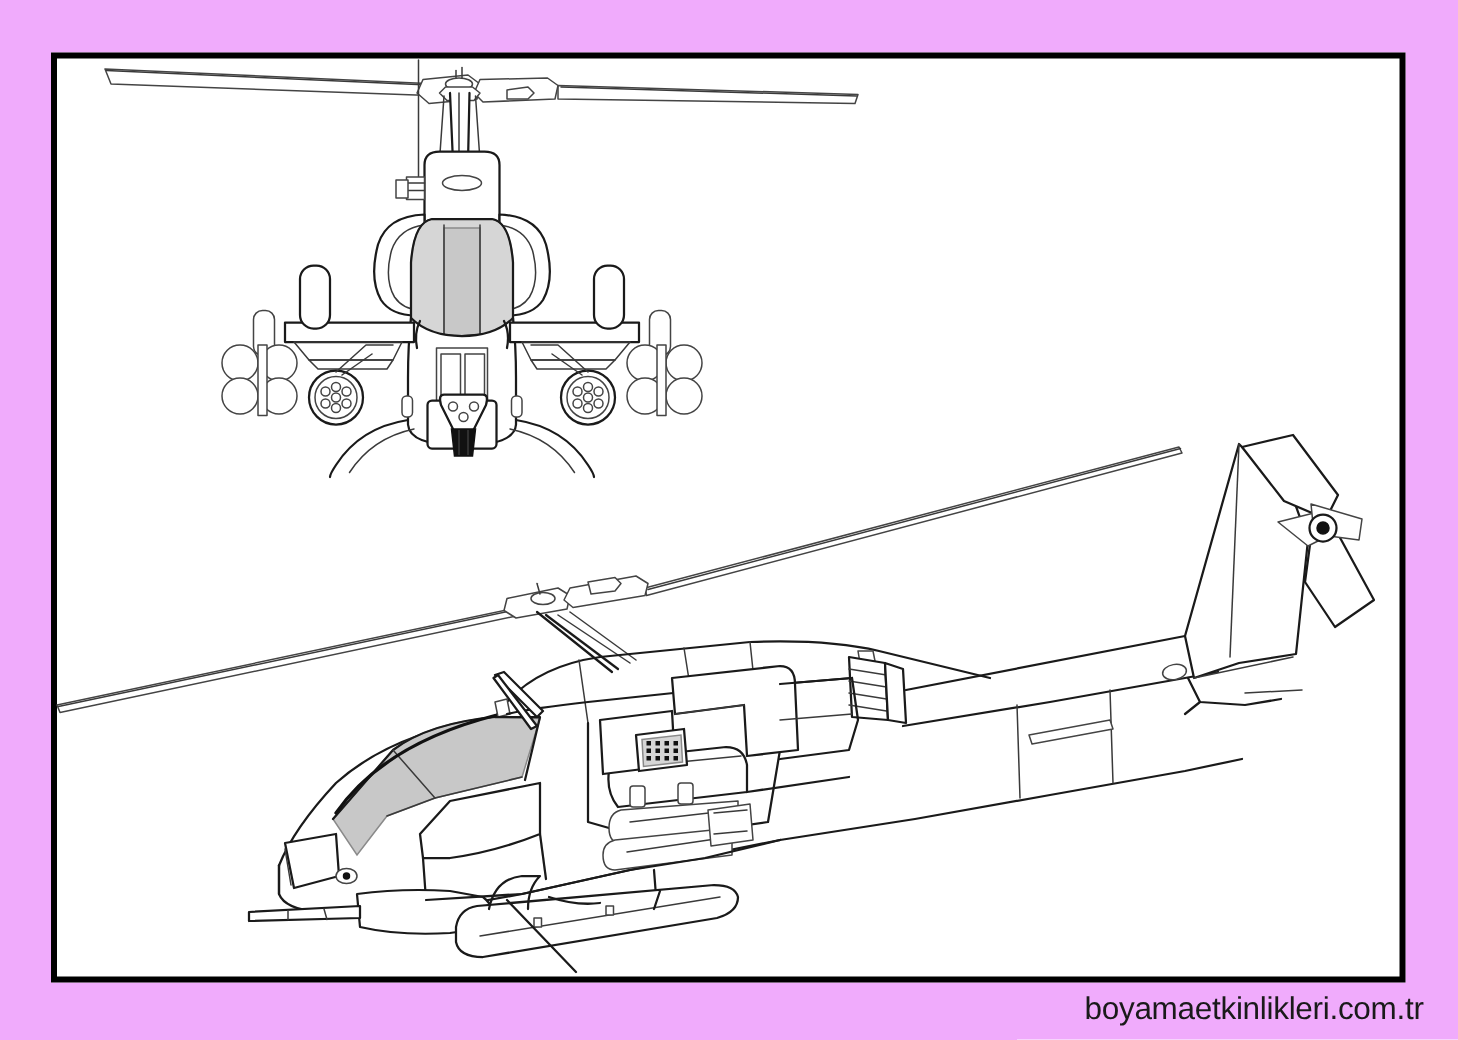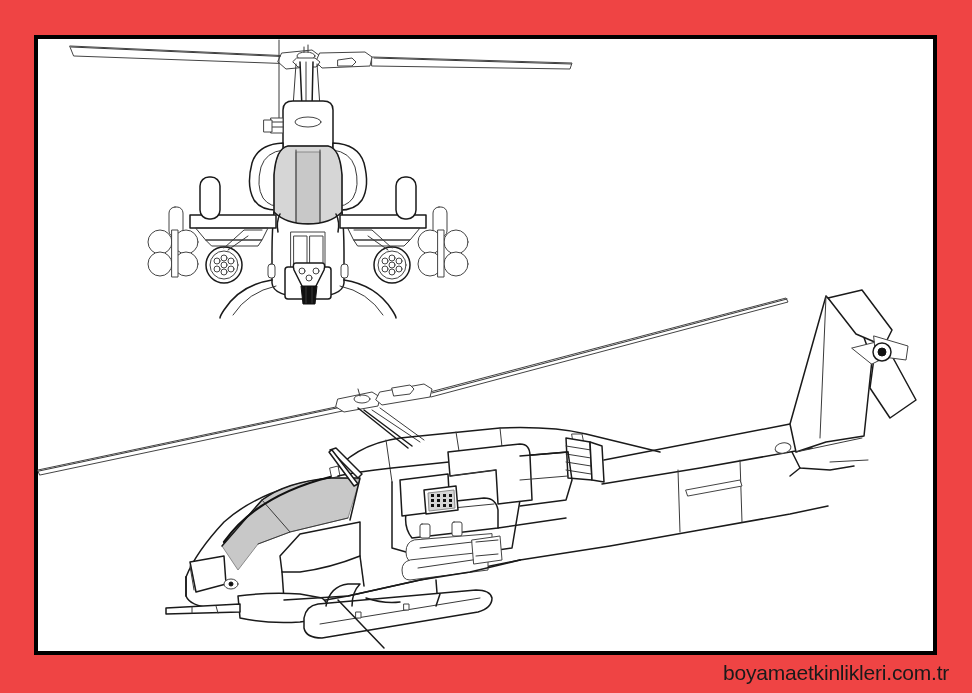--- a/index.html
+++ b/index.html
@@ -4,21 +4,21 @@
 <title>Coloring Page</title>
 <style>
   html,body{margin:0;padding:0;background:#ffffff;}
   body{
     width:972px;height:693px;
     font-family:"Liberation Sans", sans-serif;
     overflow:hidden;position:relative;
   }
   #page{
     position:absolute;left:0;top:0;width:972px;height:693px;
-    background:#ef4444;
+    background:#f0abfc;
   }
   #frame{
     position:absolute;
     left:34px;top:35px;
     width:903px;height:620px;
     border:4px solid #000000;
     box-sizing:border-box;
     background:#ffffff;
   }
   #art{

